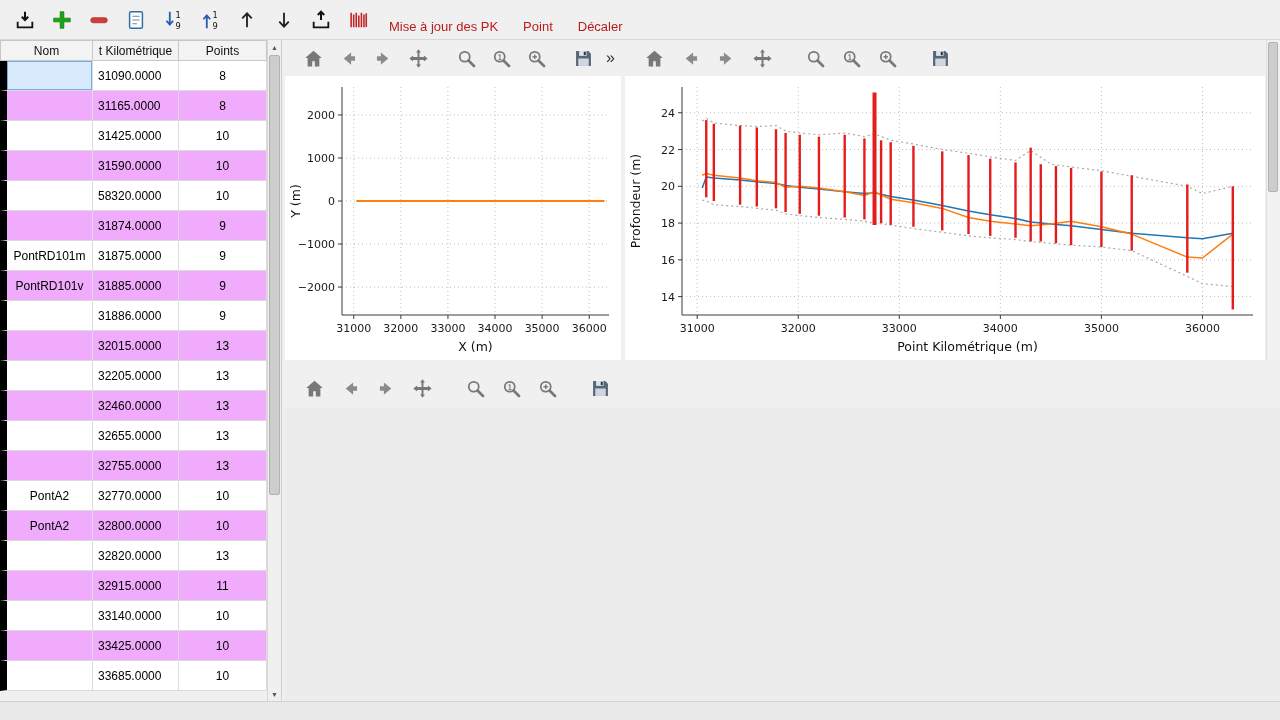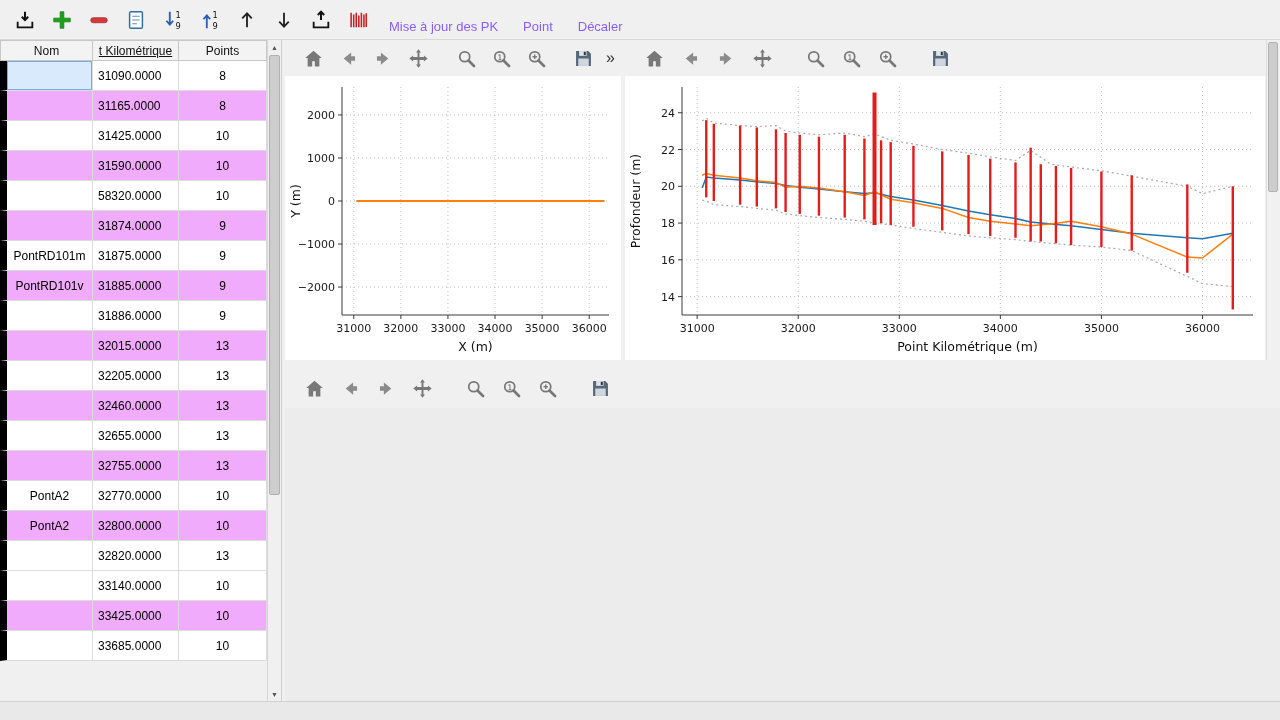--- a/index.html
+++ b/index.html
@@ -3,33 +3,33 @@
 <meta charset="utf-8">
 <style>
   * { box-sizing: border-box; }
   body { margin: 0; font-family: "Liberation Sans", sans-serif; background: #d9d9d9; }
   .app { width: 1280px; height: 720px; background: #f0f0f0; display: flex; flex-direction: column; overflow: hidden; }
 
   
   .toolbar { height: 40px; flex: 0 0 40px; display: flex; align-items: center; gap: 7px; padding: 0 10px; background: #f0f0f0; border-bottom: 1px solid #d8d8d8; }
   .tbtn { background: none; border: none; width: 30px; height: 30px; padding: 3px; display: flex; align-items: center; justify-content: center; cursor: default; }
   .tbtn svg { width: 22px; height: 22px; }
-  .tbtn.text { width: auto; font-size: 13px; color: #8b5cf6; padding: 0 9px; font-family: inherit; margin-top: 14px; }
+  .tbtn.text { width: auto; font-size: 13px; color: #b91c1c; padding: 0 9px; font-family: inherit; margin-top: 14px; }
 
   
   .content { flex: 1; display: flex; min-height: 0; }
 
   
   .table-panel { flex: 0 0 282px; width: 282px; display: flex; background: #f0f0f0; border-right: 1px solid #cfcfcf; }
   .grid { width: 267px; display: flex; flex-direction: column; }
   .thead { display: flex; height: 21px; flex: 0 0 21px; }
   .thcell { background: #f3f3f3; border: 1px solid #c7c7c7; border-left: none; font-size: 12px; color: #111; display: flex; align-items: center; justify-content: center; overflow: hidden; white-space: nowrap; }
   .thead .thcell:first-child { border-left: 1px solid #c7c7c7; }
   .w-nom { width: 93px; }
-  .w-pk { width: 86px; text-decoration: underline; }
+  .w-pk { width: 86px; }
   .w-points { width: 88px; }
   .tbody { flex: 1; overflow: hidden; text-align: center; }
   .trow { display: flex; height: 30px; }
   .tcell { background: #fff; border-right: 1px solid #dcdcdc; border-bottom: 1px solid #dcdcdc; font-size: 12px; color: #000; display: flex; align-items: center; overflow: hidden; white-space: nowrap; }
   .trow.alt .tcell { background: #f0abfc; }
   .tcell.c-nom { width: 93px; justify-content: center; border-left: 7px solid #000000; }
   .tcell.c-pk { width: 86px; padding-left: 5px; }
   .tcell.c-points { width: 88px; justify-content: center; }
   .tcell.selected { background: #d8eafb !important; box-shadow: inset 0 0 0 1px #77aede; }
   .vscroll { width: 15px; background: #f0f0f0; border-left: 1px solid #d6d6d6; display: flex; flex-direction: column; align-items: center; }
@@ -216,20 +216,25 @@
             </div>
             <div class="trow alt">
               <div class="tcell c-nom">PontA2</div>
               <div class="tcell c-pk">32800.0000</div>
               <div class="tcell c-points">10</div>
             </div>
             <div class="trow">
               <div class="tcell c-nom"></div>
               <div class="tcell c-pk">32820.0000</div>
               <div class="tcell c-points">13</div>
+            </div>
+            <div class="trow alt">
+              <div class="tcell c-nom"></div>
+              <div class="tcell c-pk">32915.0000</div>
+              <div class="tcell c-points">11</div>
             </div>
             <div class="trow">
               <div class="tcell c-nom"></div>
               <div class="tcell c-pk">33140.0000</div>
               <div class="tcell c-points">10</div>
             </div>
             <div class="trow alt">
               <div class="tcell c-nom"></div>
               <div class="tcell c-pk">33425.0000</div>
               <div class="tcell c-points">10</div>

